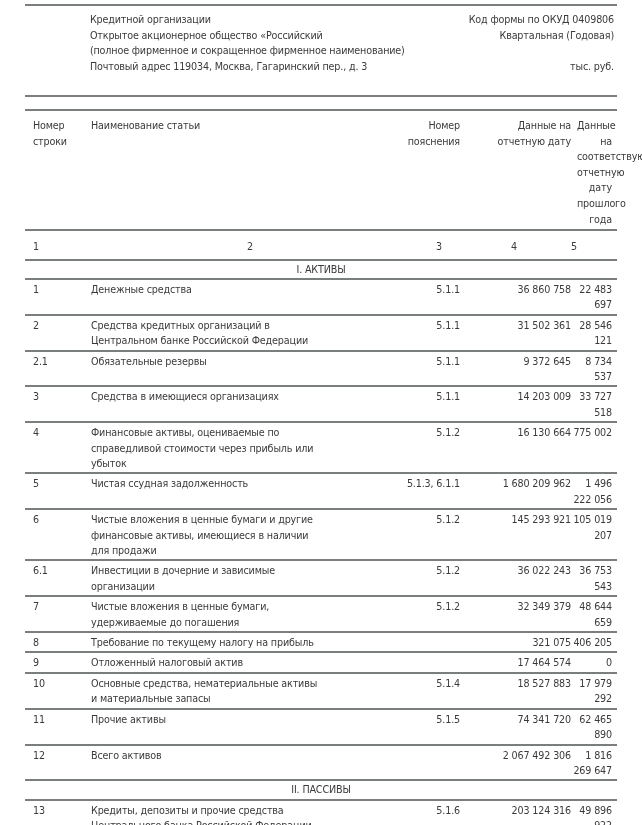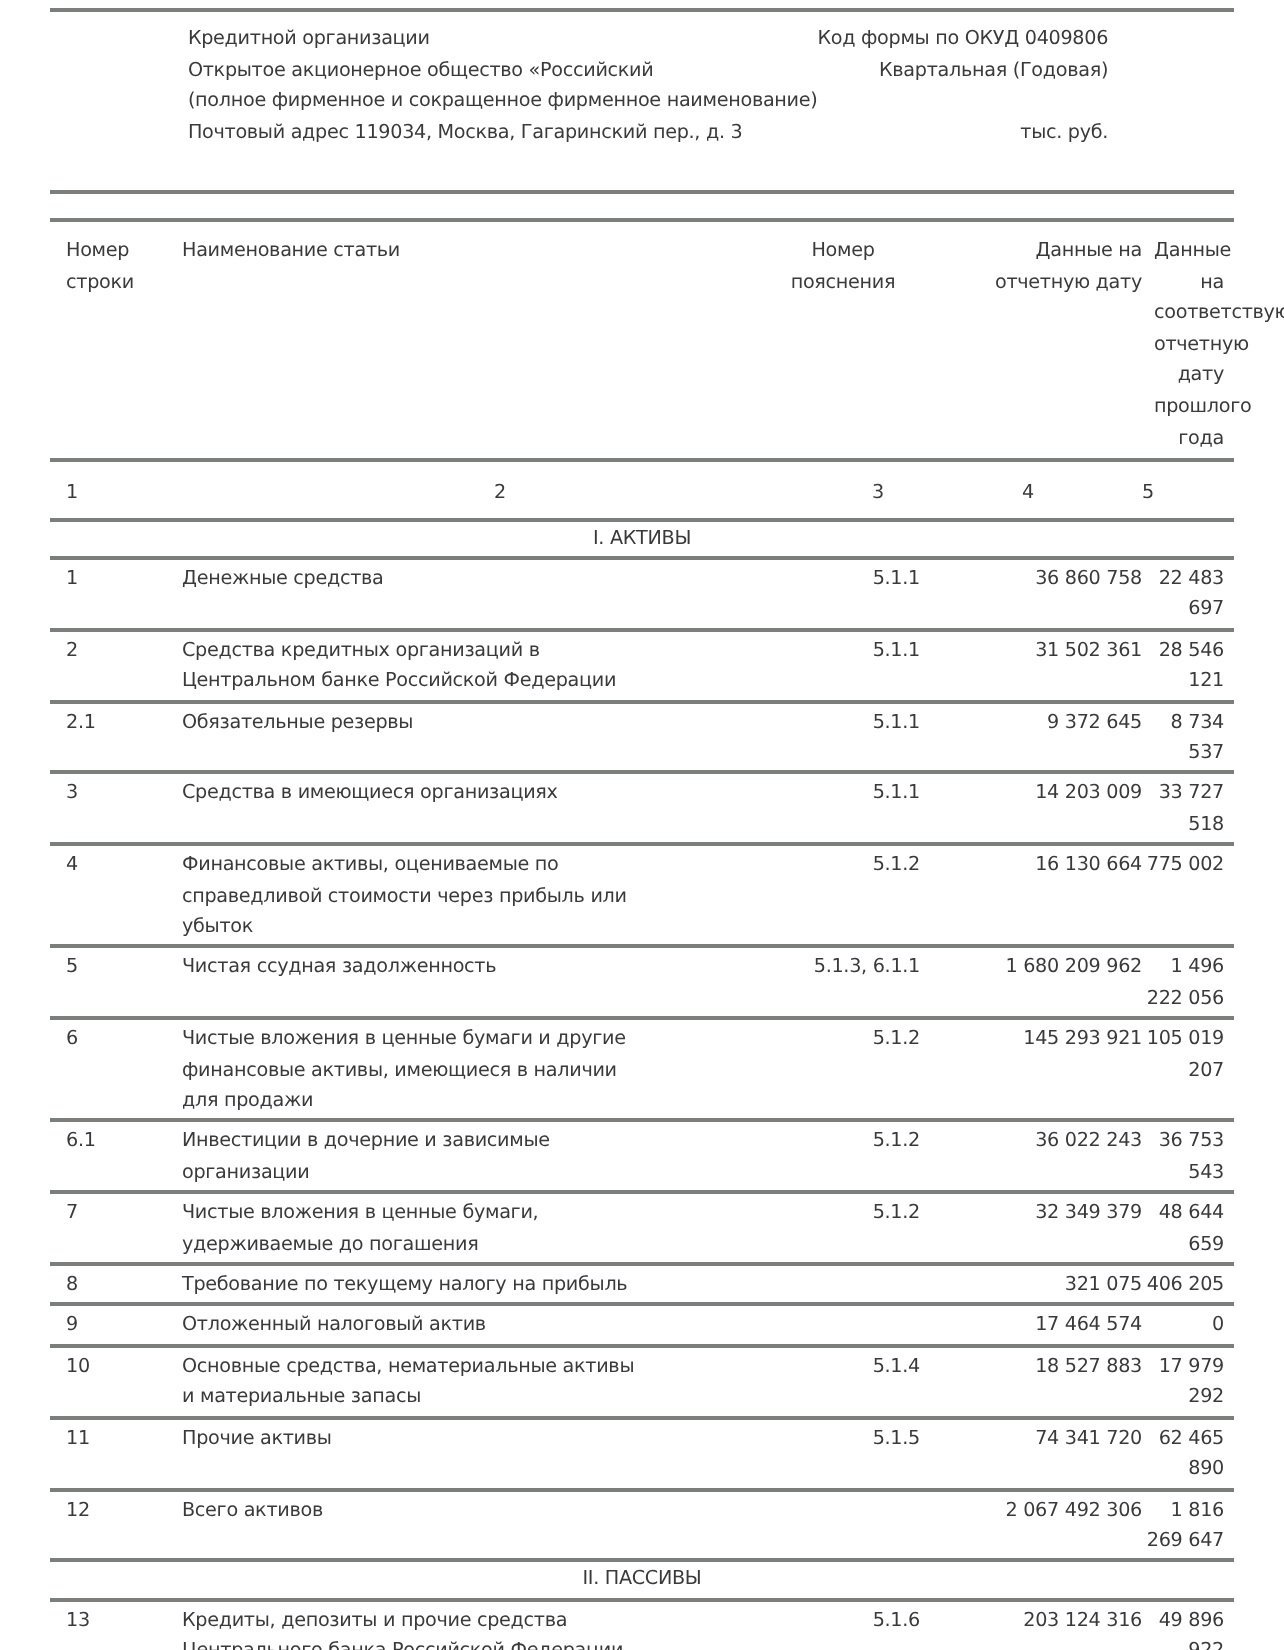--- a/index.html
+++ b/index.html
@@ -3,23 +3,23 @@
 <meta charset="utf-8">
 <style>
   html, body { margin: 0; padding: 0; background: #ffffff; }
   body {
     width: 642px; height: 825px; overflow: hidden; position: relative;
     font-family: "DejaVu Sans", sans-serif; color: #3a3a3a;
     font-size: 9.6px; letter-spacing: -0.15px;
   }
   .page { position: absolute; left: 25px; top: 0; width: 592px; }
   .rule { height: 2px; background: #7a7f7b; width: 592px; }
-  .hdr { display: flex; justify-content: center; padding: 6px 3px 5px 9px; line-height: 15.6px; }
+  .hdr { display: flex; justify-content: flex-end; padding: 6px 3px 5px 9px; line-height: 15.6px; gap: 36px; }
   .hdr .left div, .hdr .right div { white-space: nowrap; }
-  .hdr .right { text-align: right; }
+  .hdr .right { text-align: right; margin-left: 28px; }
   table { border-collapse: collapse; width: 592px; table-layout: fixed; }
   td { vertical-align: top; padding: 0; line-height: 15.4px; }
   td.c1 { width: 48px; padding-left: 8px; }
   td.c2 { width: 270px; padding-left: 0; }
   td.c3 { width: 77px; text-align: right; }
   td.c4 { width: 101px; text-align: right; }
   td.c5 { text-align: right; padding-right: 5px; }
   tr.row td { padding-top: 2px; padding-bottom: 1px; border-bottom: 2px solid #7a7f7b; }
   tr.colhdr td { padding-top: 7px; padding-bottom: 2px; line-height: 15.6px; border-bottom: 2px solid #7a7f7b; }
   tr.colnum td { padding-top: 8px; padding-bottom: 4px; border-bottom: 2px solid #7a7f7b; }
@@ -54,21 +54,21 @@
 
   <div class="rule"></div>
   <div class="gap"></div>
   <div class="rule"></div>
 
   <table>
     <tbody>
         <tr class="colhdr">
       <td class="c1" style="padding-right:10px;margin-top:20px;">Номер строки</td>
       <td class="c2">Наименование статьи</td>
-      <td class="c3" style="padding-left:22px;text-align:center;">Номер пояснения</td>
+      <td class="c3" style="padding-left:22px;">Номер пояснения</td>
       <td class="c4" style="padding-left:10px;margin-top:28px;">Данные на отчетную дату</td>
       <td class="c5" style="padding-left:6px;">Данные на соответствующую отчетную дату прошлого года</td>
     </tr>
     <tr class="colnum">
       <td class="c1">1</td>
       <td class="c2">2</td>
       <td class="c3">3</td>
       <td class="c4">4</td>
       <td class="c5">5</td>
     </tr>

